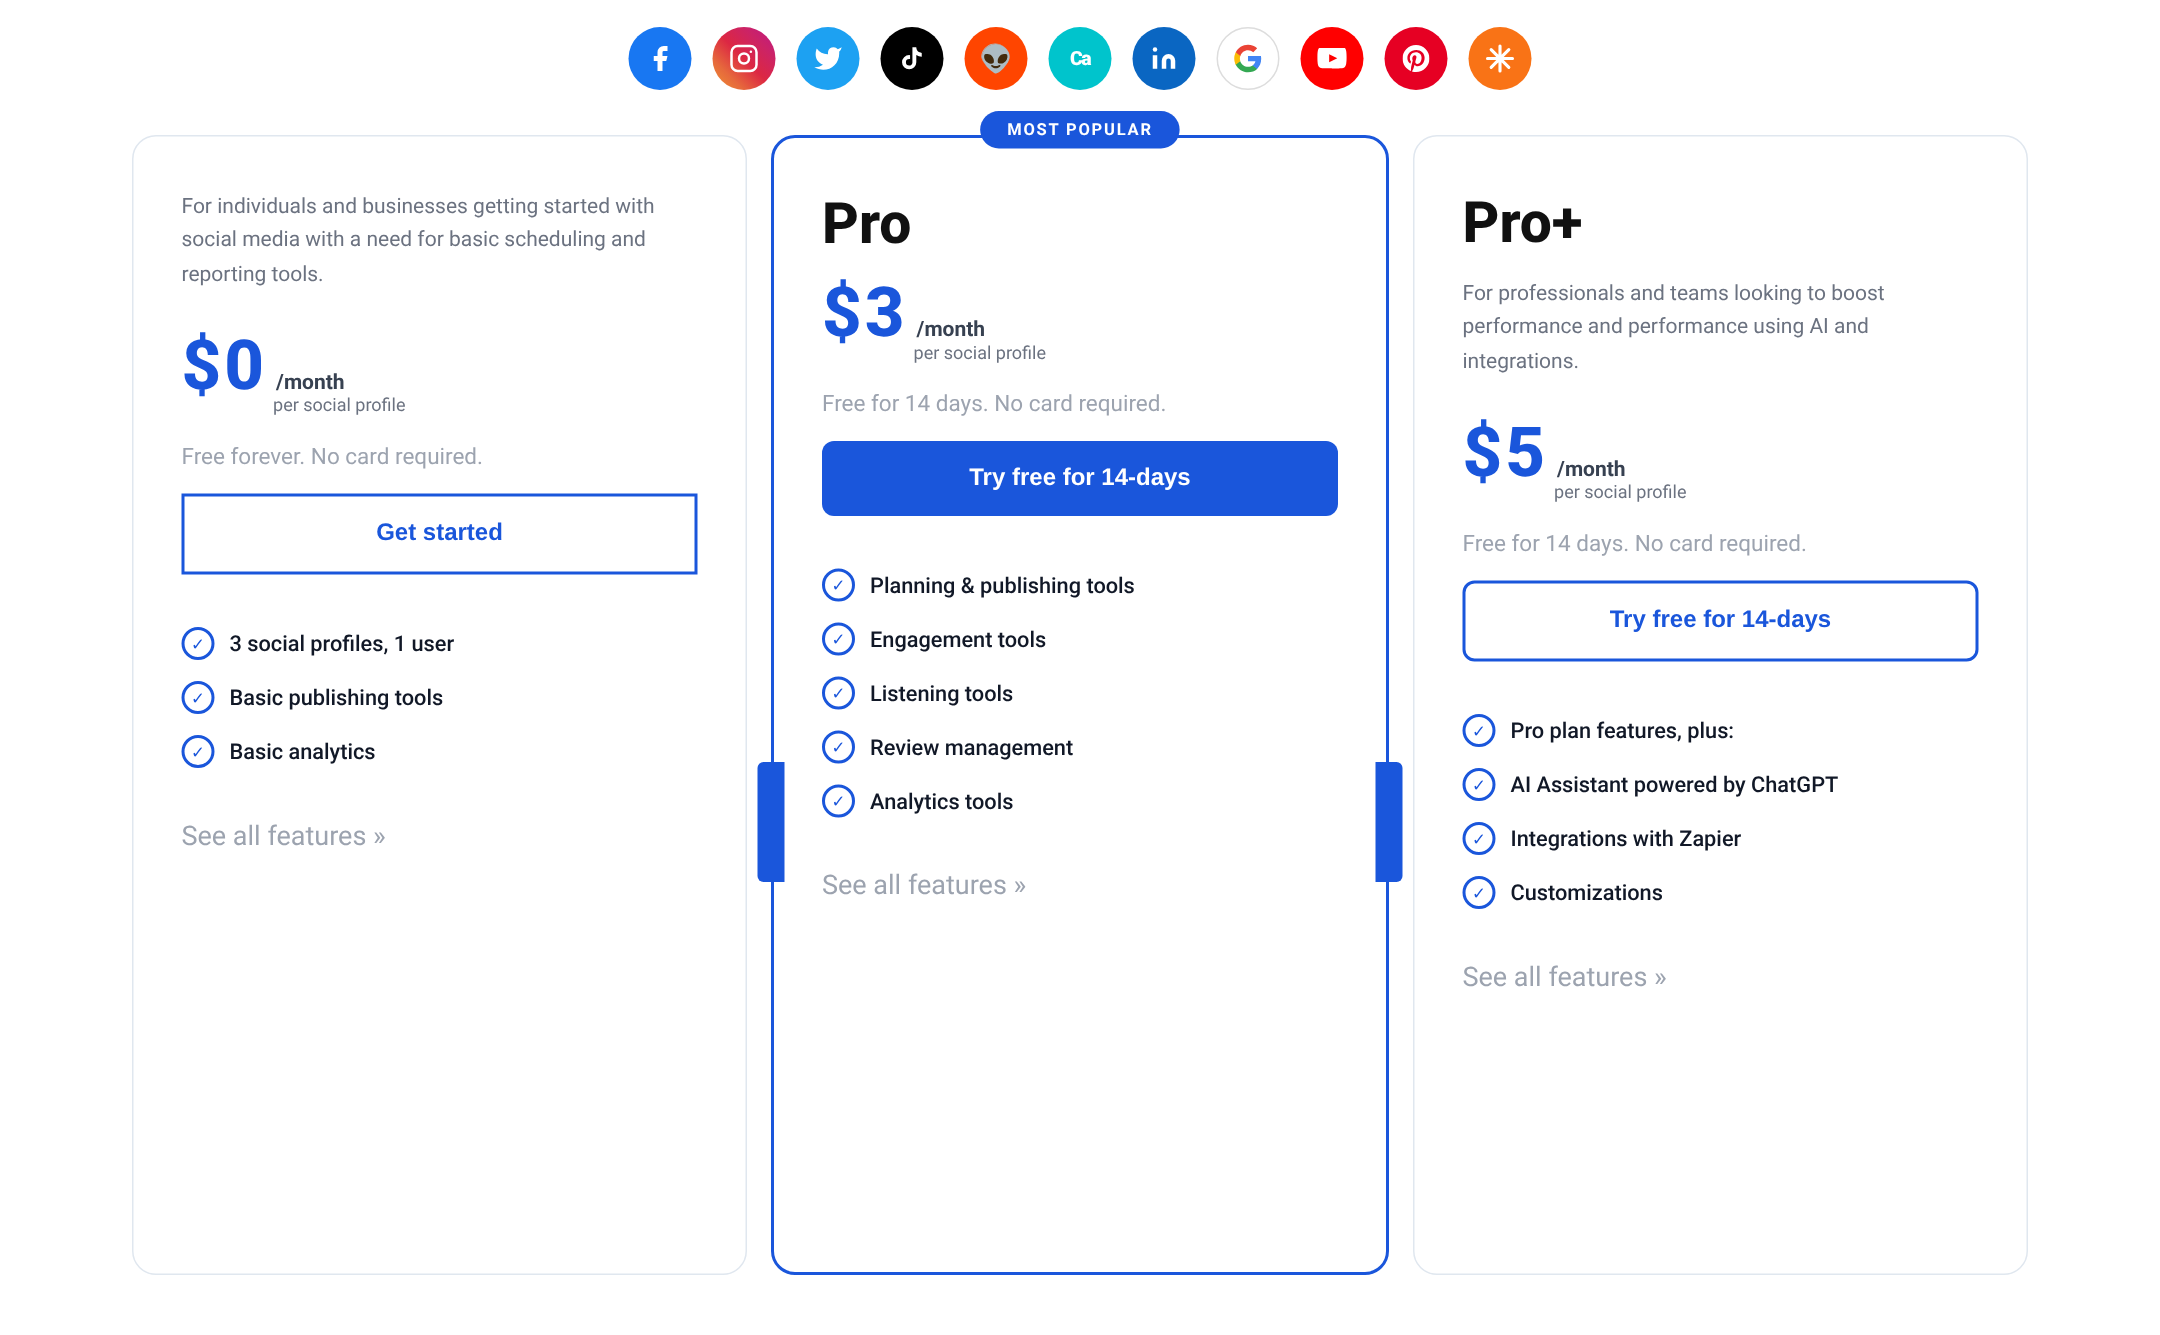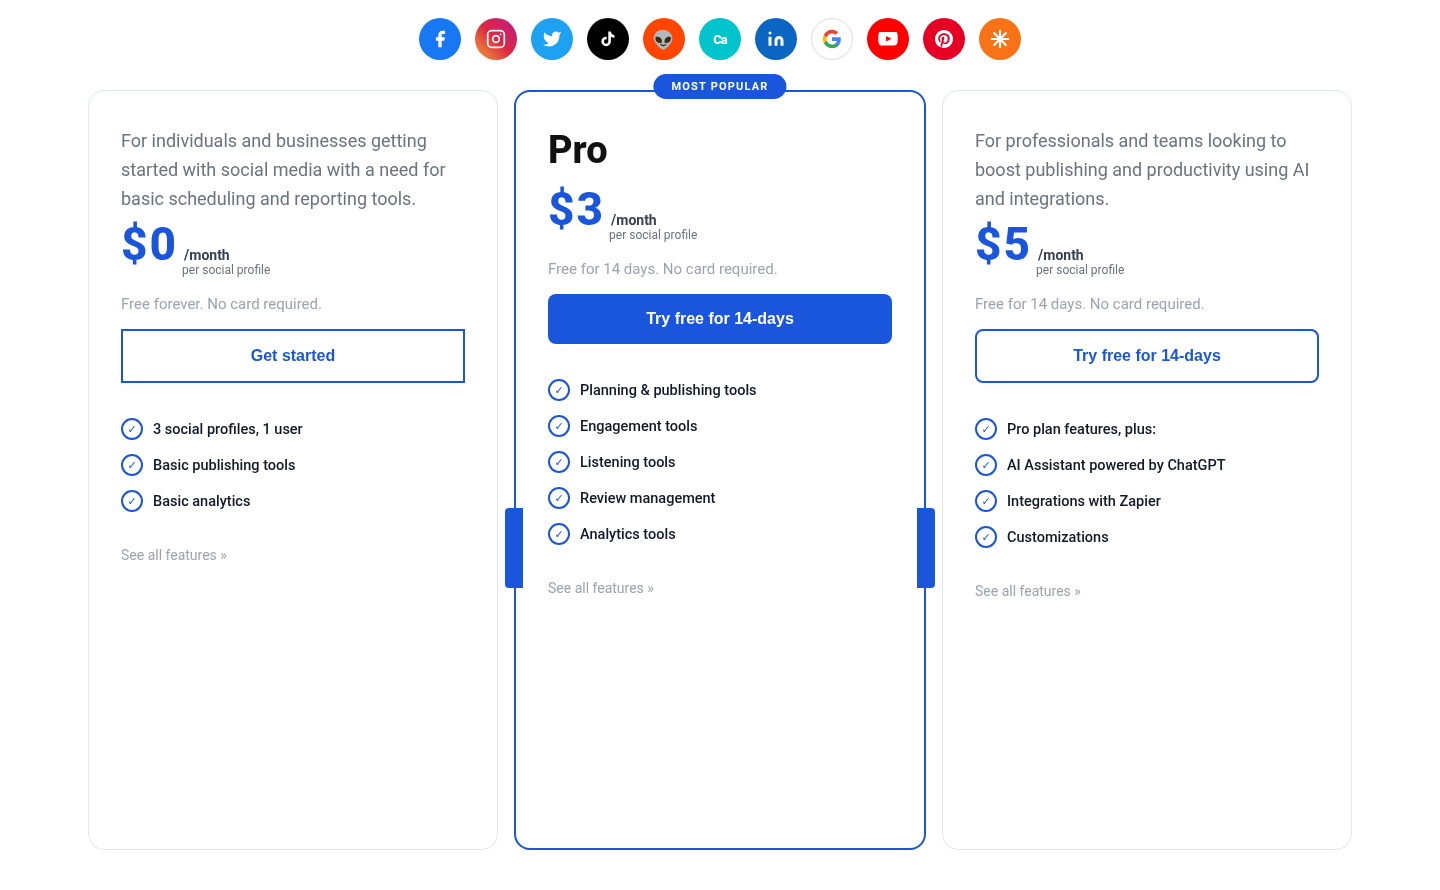--- a/index.html
+++ b/index.html
@@ -88,24 +88,24 @@
     }
 
     .plan-name {
       font-size: 38px;
       font-weight: 800;
       color: #111;
       margin-bottom: 14px;
     }
 
     .plan-description {
-      font-size: 18px;
+      font-size: 14px;
       color: #6b7280;
       line-height: 1.6;
-      margin-bottom: 8px;
+      margin-bottom: 24px;
       min-height: 70px;
     }
 
     .price-row {
       display: flex;
       align-items: baseline;
       gap: 2px;
       margin-bottom: 4px;
     }
 
@@ -213,21 +213,21 @@
       border: 2px solid #1a56db;
       display: flex;
       align-items: center;
       justify-content: center;
       flex-shrink: 0;
       color: #1a56db;
       font-size: 11px;
     }
 
     .see-all-features {
-      font-size: 14px;
+      font-size: 18px;
       color: #9ca3af;
       cursor: pointer;
       display: inline-flex;
       align-items: flex-end;
       gap: 4px;
       margin-top: 4px;
     }
 
     
     .pricing-card.popular::before,
@@ -402,21 +402,22 @@
       </li>
     </ul>
 
     <div class="see-all-features">
       <span>See all features »</span>
     </div>
   </div>
 
   <div class="pricing-card" style="position:relative; overflow:visible;">
 
-    <div class="plan-description">For professionals and teams looking to boost publishing and productivity using AI and integrations.</div>
+    <div class="plan-name">Pro+</div>
+    <div class="plan-description">For professionals and teams looking to boost performance and performance using AI and integrations.</div>
 
     <div class="price-row">
       <span class="price-dollar">$</span>
       <span class="price-amount">5</span>
       <div style="display:flex;flex-direction:column;margin-left:4px;">
         <span class="price-period">/month</span>
         <span class="price-sub" style="font-size:12px;color:#6b7280;">per social profile</span>
       </div>
     </div>
 

